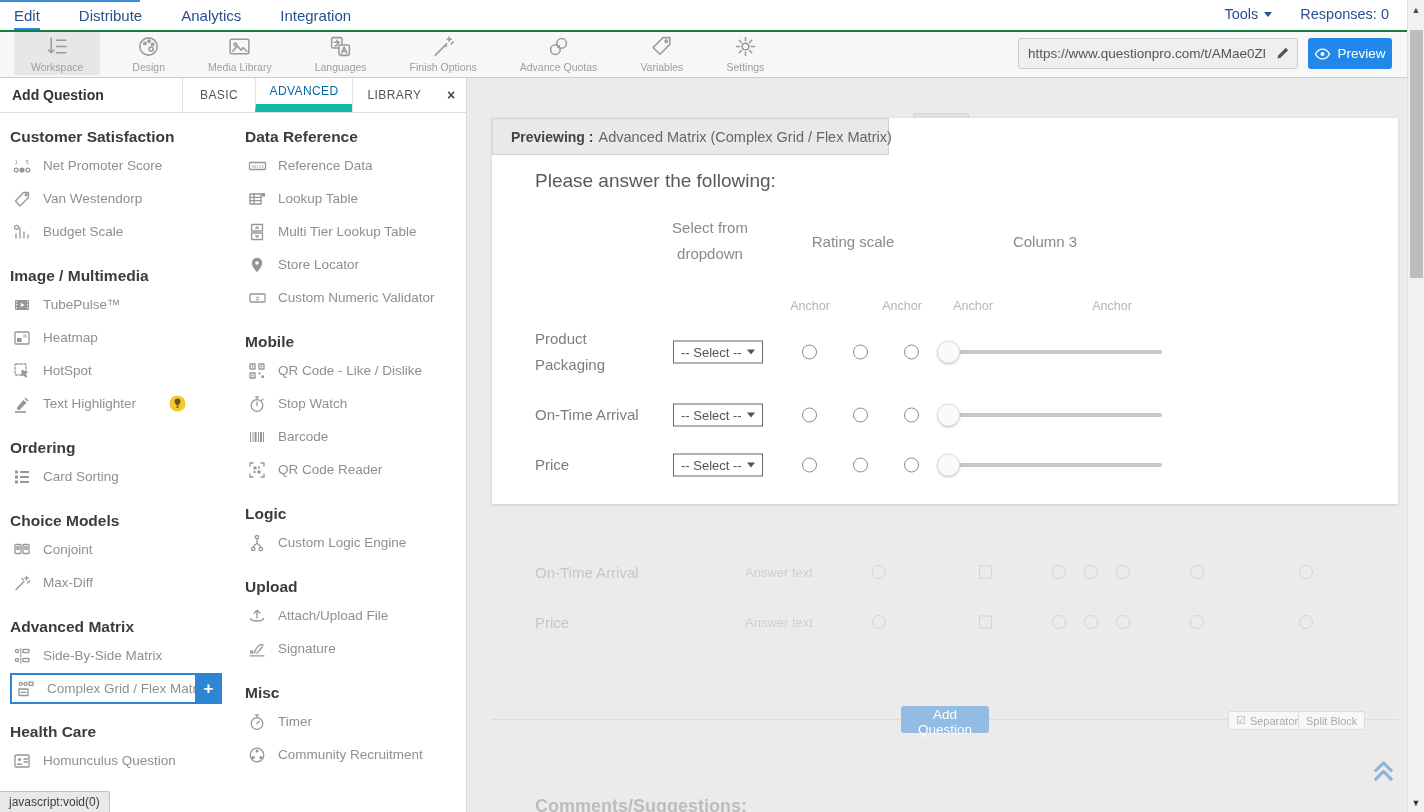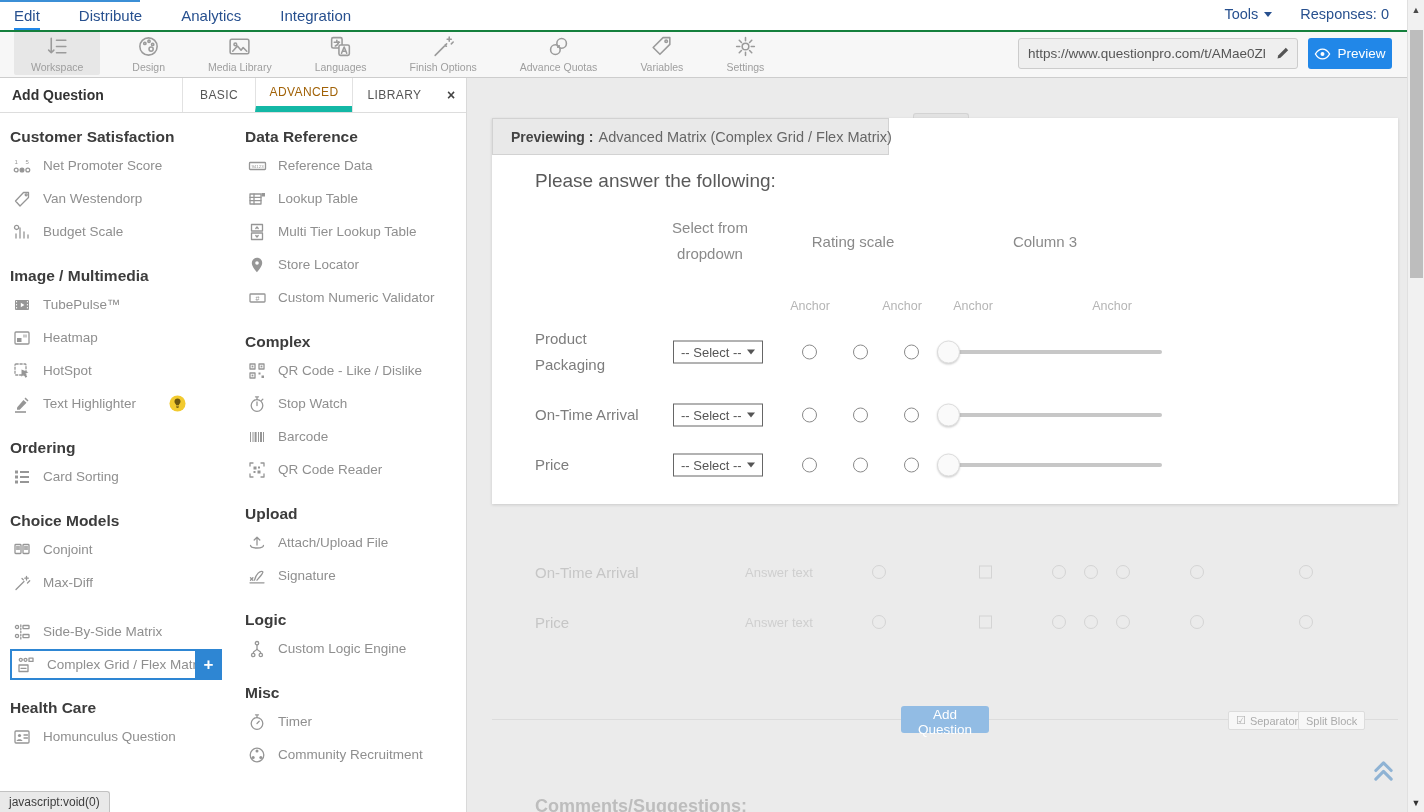--- a/index.html
+++ b/index.html
@@ -27,21 +27,21 @@
   .url-box{width:280px;height:31px;background:#efefef;border:1px solid #ccc;border-radius:3px;display:flex;align-items:center;box-sizing:border-box}
   .url-input{flex:1;border:none;background:transparent;color:#555;font-size:13.5px;padding:0 2px 0 9px;font-family:inherit;outline:none;min-width:0}
   .url-edit{width:30px;height:100%;display:flex;align-items:center;justify-content:center;cursor:pointer}
   .preview-btn{width:84px;background:#2187e8;color:#fff;border:none;border-radius:3px;font-size:13.5px;display:flex;align-items:center;justify-content:center;gap:6px;cursor:pointer;font-family:inherit}
 
   
   .panel{position:absolute;top:78px;left:0;width:467px;bottom:0;background:#fff;border-right:1px solid #d9d9d9;box-sizing:border-box;z-index:2}
   .panel-header{height:34px;border-bottom:1px solid #ddd;display:flex;align-items:stretch}
   .panel-title{flex:1;display:flex;align-items:center;padding-left:12px;font-size:14px;font-weight:bold;color:#333}
   .panel-tab{display:flex;align-items:center;justify-content:center;font-size:12px;letter-spacing:.4px;color:#555;border-left:1px solid #e2e2e2;cursor:pointer;box-sizing:border-box}
-  .panel-tab.active{color:#a16207;border-bottom:6px solid #14b8a6;font-weight:500}
+  .panel-tab.active{color:#0369a1;border-bottom:8px solid #14b8a6;font-weight:500}
   .panel-close{width:30px;display:flex;align-items:center;justify-content:center;color:#444;font-size:14px;font-weight:bold;cursor:pointer}
   .panel-cols{display:flex;padding-left:10px;height:calc(100% - 34px);overflow:hidden}
   .panel-col{width:235px}
   .panel-col:nth-child(2){width:220px}
   .p-section{margin-top:16px}
   .p-section:first-child{margin-top:12px}
   .p-heading{font-size:15.5px;color:#3c3c3c;font-weight:600;height:24px;display:flex;align-items:center}
   .p-item{display:flex;align-items:center;height:33px;gap:11px;color:#8f8f8f;font-size:13.5px;cursor:pointer;padding-left:2px;position:relative;white-space:nowrap}
   .p-item .icon{width:20px;justify-content:center;flex:none}
   .p-item.selected{border:2px solid #2e86d3;height:31px;width:212px;box-sizing:border-box;padding-left:4px;margin:1px 0}
@@ -364,20 +364,21 @@
               <svg width="18" height="18" viewBox="0 0 18 18">
                 <g fill="none" stroke="#969696" stroke-width="1.3" stroke-linecap="round" stroke-linejoin="round">
                   <path d="M3 15.5L11 7.5M13.5 2.5v3.5M11.8 4.2h3.5M14.5 9l2.2-2.2M9 4.5l1.4 1.4"></path>
                 </g>
               </svg>
             </span>
             <span>Max-Diff</span>
           </div>
         </div>
         <div class="p-section">
+       <div class="p-heading">Advanced Matrix</div>
           <div class="p-item">
             <span class="icon ">
               <svg width="18" height="18" viewBox="0 0 18 18">
                 <g fill="none" stroke="#969696" stroke-width="1.3" stroke-linecap="round" stroke-linejoin="round">
                   <circle cx="4" cy="4" r="1.6"></circle>
                   <circle cx="4" cy="13" r="1.6"></circle>
                   <rect x="10" y="2.5" width="6" height="3.2" rx="0.5"></rect>
                   <rect x="10" y="11.5" width="6" height="3.2" rx="0.5"></rect>
                   <path d="M7.8 2v14" stroke-dasharray="1.5 1.6"></path>
                 </g>
@@ -466,21 +467,21 @@
             <span class="icon ">
               <svg width="19" height="18" viewBox="0 0 18 18">
                 <rect x="1.5" y="5" width="15" height="8" rx="0.8" fill="none" stroke="#969696" stroke-width="1.3" stroke-linecap="round" stroke-linejoin="round"></rect>
                 <text x="9" y="11.7" font-size="7" text-anchor="middle" fill="#969696">#</text>
               </svg>
             </span>
             <span>Custom Numeric Validator</span>
           </div>
         </div>
         <div class="p-section">
-       <div class="p-heading">Complex</div>
+       <div class="p-heading">Mobile</div>
           <div class="p-item">
             <span class="icon ">
               <svg width="18" height="18" viewBox="0 0 18 18">
                 <g fill="none" stroke="#969696" stroke-width="1.3" stroke-linecap="round" stroke-linejoin="round">
                   <rect x="2" y="2" width="5" height="5"></rect>
                   <rect x="11" y="2" width="5" height="5"></rect>
                   <rect x="2" y="11" width="5" height="5"></rect>
                 </g>
                 <rect x="3.6" y="3.6" width="1.8" height="1.8" fill="#969696"></rect>
                 <rect x="12.6" y="3.6" width="1.8" height="1.8" fill="#969696"></rect>
@@ -522,58 +523,58 @@
                 <rect x="5.5" y="5.5" width="3" height="3" fill="#969696"></rect>
                 <rect x="10" y="5.5" width="2" height="2" fill="#969696"></rect>
                 <rect x="5.5" y="10" width="2" height="2" fill="#969696"></rect>
                 <rect x="9.5" y="9.5" width="3" height="3" fill="#969696"></rect>
               </svg>
             </span>
             <span>QR Code Reader</span>
           </div>
         </div>
         <div class="p-section">
-       <div class="p-heading">Upload</div>
-          <div class="p-item">
-            <span class="icon ">
-              <svg width="18" height="18" viewBox="0 0 18 18">
-                <g fill="none" stroke="#969696" stroke-width="1.3" stroke-linecap="round" stroke-linejoin="round">
-                  <path d="M9 11V3.4M6.2 6L9 3.2 11.8 6"></path>
-                </g>
-                <path d="M2.5 11.3c0 3.6 13 3.6 13 0" fill="none" stroke="#969696" stroke-width="1.3" stroke-linecap="round" stroke-linejoin="round"></path>
-              </svg>
-            </span>
-            <span>Attach/Upload File</span>
-          </div>
-          <div class="p-item">
-            <span class="icon ">
-              <svg width="18" height="18" viewBox="0 0 18 18">
-                <g fill="none" stroke="#969696" stroke-width="1.3" stroke-linecap="round" stroke-linejoin="round">
-                  <path d="M2 15.8h14M2.5 13.2l2.4-2.4M2.5 10.8l2.4 2.4"></path>
-                  <path d="M6.5 13.2C8 7 12 3.5 14.5 4.5c1.5.6-2 4.5-5.5 8.7"></path>
-                </g>
-              </svg>
-            </span>
-            <span>Signature</span>
-          </div>
-        </div>
-        <div class="p-section">
        <div class="p-heading">Logic</div>
           <div class="p-item">
             <span class="icon ">
               <svg width="18" height="18" viewBox="0 0 18 18">
                 <g fill="none" stroke="#969696" stroke-width="1.3" stroke-linecap="round" stroke-linejoin="round">
                   <circle cx="9" cy="3.2" r="1.7"></circle>
                   <path d="M9 5v3.5M9 8.5c0 2.6-3.8 2-3.8 4.7M9 8.5c0 2.6 3.8 2 3.8 4.7"></path>
                   <circle cx="5.2" cy="15" r="1.7"></circle>
                   <circle cx="12.8" cy="15" r="1.7"></circle>
                 </g>
               </svg>
             </span>
             <span>Custom Logic Engine</span>
+          </div>
+        </div>
+        <div class="p-section">
+       <div class="p-heading">Upload</div>
+          <div class="p-item">
+            <span class="icon ">
+              <svg width="18" height="18" viewBox="0 0 18 18">
+                <g fill="none" stroke="#969696" stroke-width="1.3" stroke-linecap="round" stroke-linejoin="round">
+                  <path d="M9 11V3.4M6.2 6L9 3.2 11.8 6"></path>
+                </g>
+                <path d="M2.5 11.3c0 3.6 13 3.6 13 0" fill="none" stroke="#969696" stroke-width="1.3" stroke-linecap="round" stroke-linejoin="round"></path>
+              </svg>
+            </span>
+            <span>Attach/Upload File</span>
+          </div>
+          <div class="p-item">
+            <span class="icon ">
+              <svg width="18" height="18" viewBox="0 0 18 18">
+                <g fill="none" stroke="#969696" stroke-width="1.3" stroke-linecap="round" stroke-linejoin="round">
+                  <path d="M2 15.8h14M2.5 13.2l2.4-2.4M2.5 10.8l2.4 2.4"></path>
+                  <path d="M6.5 13.2C8 7 12 3.5 14.5 4.5c1.5.6-2 4.5-5.5 8.7"></path>
+                </g>
+              </svg>
+            </span>
+            <span>Signature</span>
           </div>
         </div>
         <div class="p-section">
        <div class="p-heading">Misc</div>
           <div class="p-item">
             <span class="icon ">
               <svg width="18" height="18" viewBox="0 0 18 18">
                 <g fill="none" stroke="#969696" stroke-width="1.3" stroke-linecap="round" stroke-linejoin="round">
                   <circle cx="9" cy="10.5" r="5.8"></circle>
                   <path d="M7.5 1.8h3M9 1.8v2.6M9 10.5l2.2-2.2"></path>

